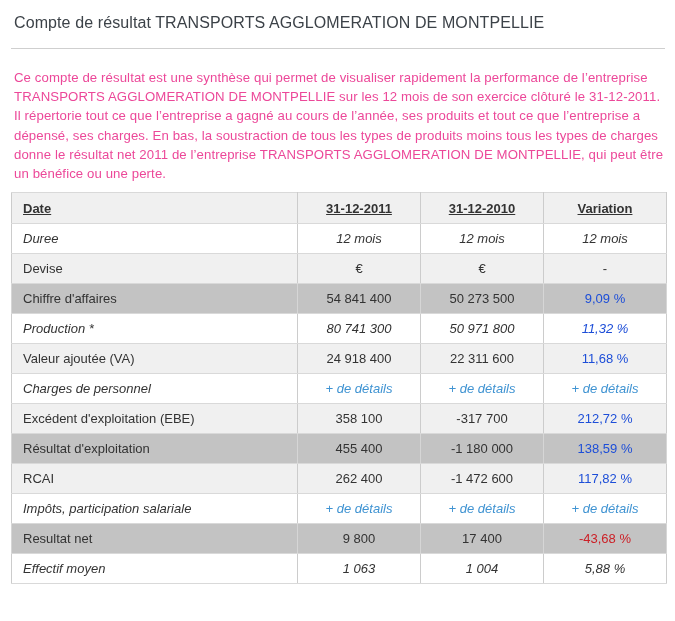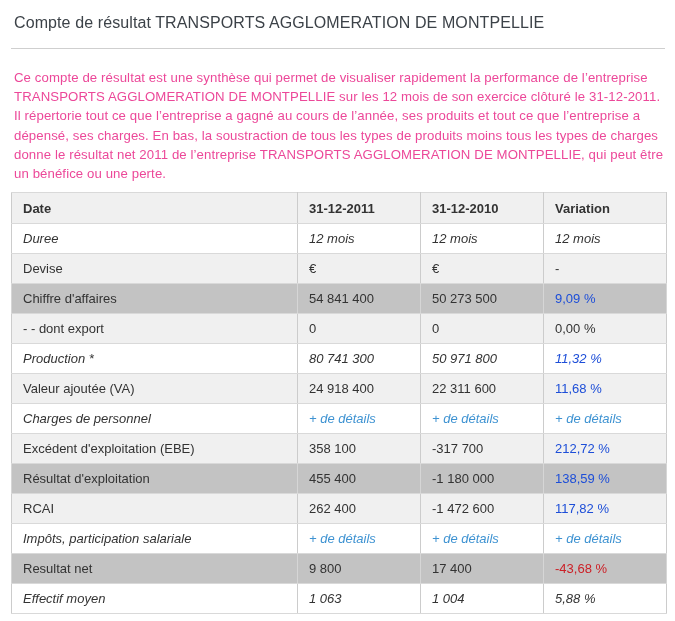--- a/index.html
+++ b/index.html
@@ -50,23 +50,24 @@
     height: 30px;
     vertical-align: middle;
     overflow: hidden;
     white-space: nowrap;
   }
   .income-table thead th {
     background: #f0f0f0;
     font-weight: 700;
     color: #333;
     height: 31px;
+    text-decoration: underline;
   }
   .income-table th.label-col, .income-table td.label-col { text-align: left; }
-  .income-table th.num-col,   .income-table td.num-col   { text-align: left; }
+  .income-table th.num-col,   .income-table td.num-col   { text-align: center; }
   tr.row-white  td { background: #ffffff; font-style: italic; }
   tr.row-stripe td { background: #f0f0f0; }
   tr.row-highlight td {
     background: #c3c3c3;
     font-weight: 400;
     border-left-color: #d6d6d6;
     border-right-color: #d6d6d6;
   }
   td .details-link {
     color: #3f93d2;
@@ -110,26 +111,20 @@
           <td class="label-col">Devise</td>
           <td class="num-col">€</td>
           <td class="num-col">€</td>
           <td class="num-col">-</td>
         </tr>
         <tr class="row-highlight">
           <td class="label-col">Chiffre d'affaires</td>
           <td class="num-col">54 841 400</td>
           <td class="num-col">50 273 500</td>
           <td class="num-col var-green">9,09 %</td>
-        </tr>
-        <tr class="row-stripe">
-          <td class="label-col">- - dont export</td>
-          <td class="num-col">0</td>
-          <td class="num-col">0</td>
-          <td class="num-col">0,00 %</td>
         </tr>
         <tr class="row-white">
           <td class="label-col">Production *</td>
           <td class="num-col">80 741 300</td>
           <td class="num-col">50 971 800</td>
           <td class="num-col var-green">11,32 %</td>
         </tr>
         <tr class="row-stripe">
           <td class="label-col">Valeur ajoutée (VA)</td>
           <td class="num-col">24 918 400</td>

